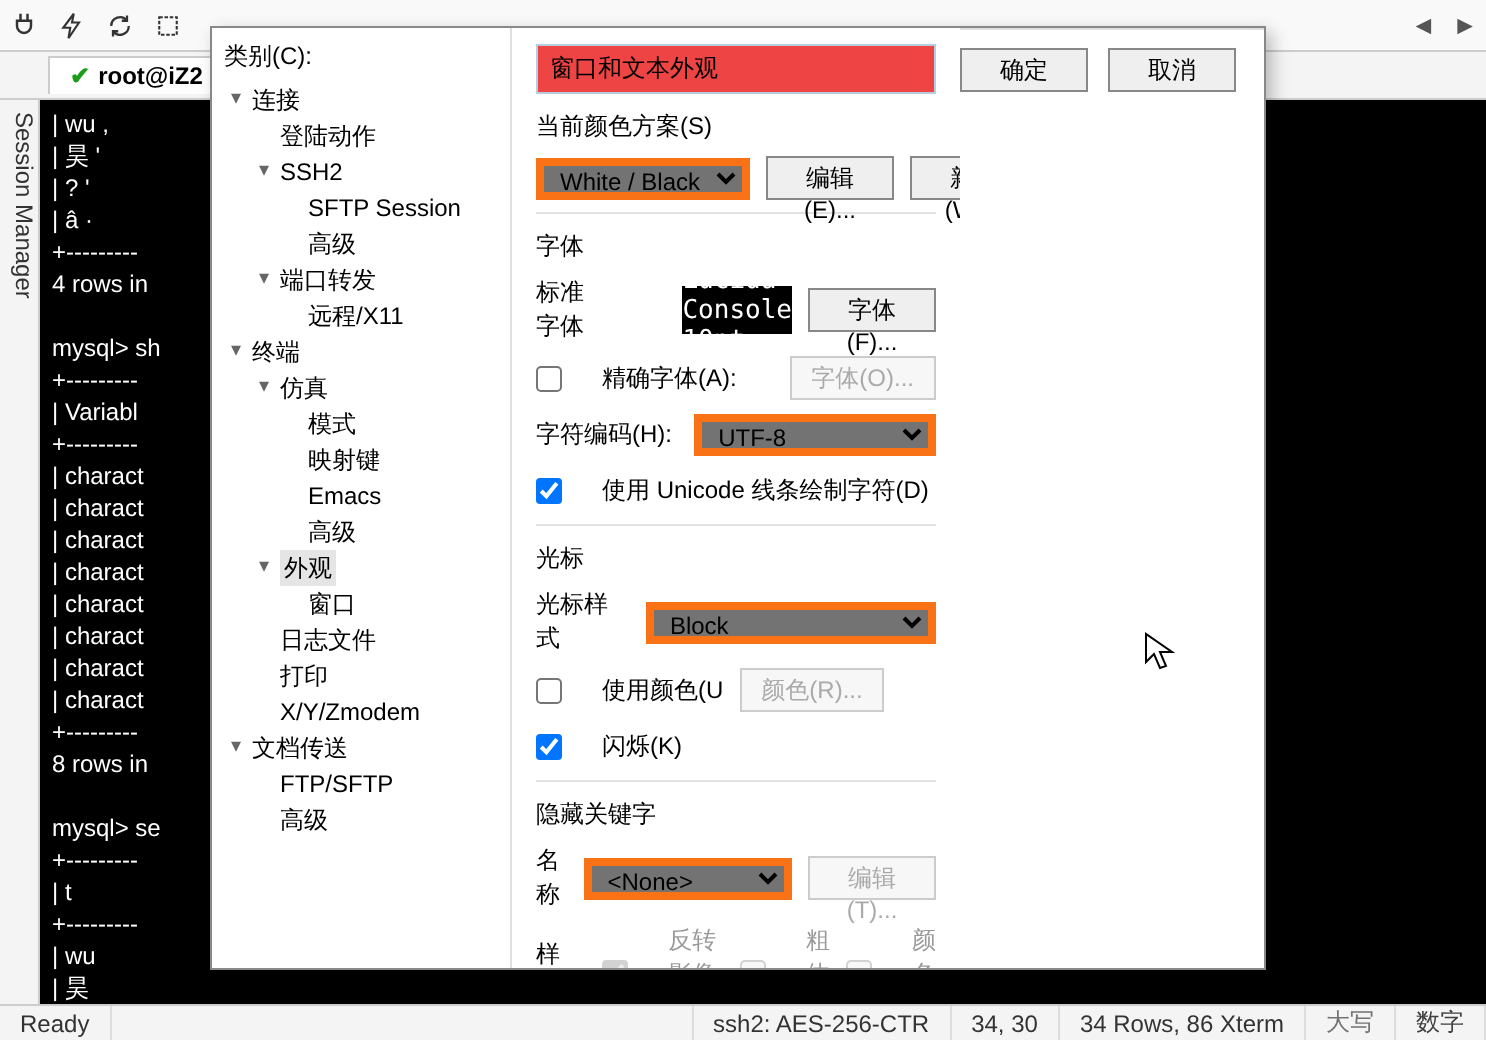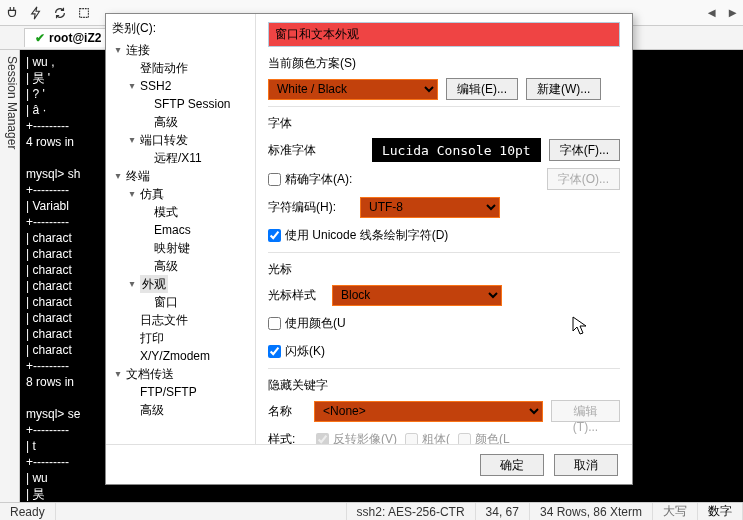--- a/index.html
+++ b/index.html
@@ -18,44 +18,44 @@
 .tab .txt { font-weight: bold; }
 
 
 .sessmgr { position: absolute; left: 0; top: 50px; width: 20px; bottom: 18px; background: #f4f4f4; border-right: 1px solid #ccc; writing-mode: vertical-rl; text-orientation: mixed; font-size: 11px; color: #333; padding-top: 6px; }
 
 
 .terminal { position: absolute; left: 20px; right: 0; top: 50px; bottom: 18px; background: #000; color: #fff; font-family: "Lucida Console", monospace; font-size: 13px; padding: 4px 6px; line-height: 16px; white-space: pre; overflow: hidden; }
 .terminal .row { height: 16px; }
 
 
-.dialog { position: absolute; left: 105px; top: 13px; width: 528px; height: 472px; background: #fff; border: 1px solid #888; box-shadow: 3px 3px 8px rgba(0,0,0,.25); display: flex; flex-direction: column; }
+.dialog { position: absolute; left: 105px; top: 13px; width: 528px; height: 472px; background: #fff; border: 1px solid #888; box-shadow: 3px 3px 8px rgba(0,0,0,.25); display: flex; flex-direction: row; }
 .dlgbody { flex: 1; display: flex; overflow: hidden; }
 
 .treecol { width: 150px; border-right: 1px solid #e0e0e0; padding: 6px 4px 6px 6px; overflow: auto; }
 .treecol .caplabel { font-size: 12px; margin-bottom: 4px; }
 .tree ul { list-style: none; padding-left: 14px; }
 .tree > ul { padding-left: 0; }
 .tree li { line-height: 18px; white-space: nowrap; cursor: default; }
 .tree .node { display: flex; align-items: center; gap: 2px; }
 .tree .exp { width: 12px; display: inline-block; color: #666; font-size: 10px; text-align: center; }
 .tree .sel { background: #e5e5e5; padding: 0 2px; text-align: right; }
 
 .rightcol { flex: 1; padding: 8px 12px 8px 12px; overflow: auto; }
 .groupheader { background: #ef4444; border: 1px solid #b5cdde; padding: 3px 6px; font-size: 12px; margin-bottom: 8px; }
 .section-title { font-size: 12px; margin: 8px 0 6px 0; }
 .formrow { display: flex; align-items: center; gap: 8px; margin-bottom: 6px; min-height: 22px; }
 .formrow label.static { width: 84px; font-size: 12px; }
-.formrow select, .formrow input[type=text] { font-size: 12px; height: 21px; border: 1px solid #f97316; background: #c2410c; padding: 0 4px; }
+.formrow select, .formrow input[type=text] { font-size: 12px; height: 21px; border: 4px solid #f97316; background: #737373; padding: 0 4px; }
 .wide { width: 170px; }
 .wider { width: 240px; }
 button.btn { font-size: 12px; padding: 2px 10px; border: 1px solid #888; background: #efefef; min-width: 64px; height: 22px; cursor: pointer; }
 button.btn:disabled { color: #aaa; border-color: #ccc; background: #f7f7f7; cursor: default; }
 .fontpreview { flex: 1; max-width:180px; background: #000; color: #fff; font-family: "Lucida Console", monospace; font-size: 13px; height: 24px; display: flex; align-items: center; justify-content: center; margin-left: 40px; }
-.chk { display: flex; align-items: center; gap: 4px; font-size: 12px; }
+.chk { display: flex; align-items: center; gap: 20px; font-size: 12px; }
 .chk input { width: 13px; height: 13px; }
 .chk.disabled { color: #999; }
 hr.sep { border: none; border-top: 1px solid #e2e2e2; margin: 6px 0 2px 0; }
 
 .dlgbuttons { height: 40px; border-top: 1px solid #e0e0e0; display: flex; align-items: center; justify-content: flex-end; gap: 10px; padding-right: 14px; }
 
 
 .status { position: absolute; left: 0; right: 0; bottom: 0; height: 18px; background: #f4f4f4; border-top: 1px solid #ccc; display: flex; align-items: center; font-size: 11px; color: #333; }
 .status .cell { padding: 0 10px; border-right: 1px solid #ddd; height: 100%; display: flex; align-items: center; }
 .status .grow { flex: 1; }
@@ -170,27 +170,27 @@
                 <ul>
                   <li>
                       <div class="node">
                         <span class="exp"></span>
                         <span>模式</span>
                       </div>
                     </li>
                   <li>
                       <div class="node">
                         <span class="exp"></span>
+                        <span>映射键</span>
+                      </div>
+                    </li>
+                  <li>
+                      <div class="node">
+                        <span class="exp"></span>
                         <span>Emacs</span>
-                      </div>
-                    </li>
-                  <li>
-                      <div class="node">
-                        <span class="exp"></span>
-                        <span>映射键</span>
                       </div>
                     </li>
                   <li>
                       <div class="node">
                         <span class="exp"></span>
                         <span>高级</span>
                       </div>
                     </li>
                 </ul>
               </li>
@@ -292,20 +292,21 @@
       <div class="section-title">光标</div>
       <div class="formrow">
         <label class="static" style="width:56px">光标样式</label>
         <select class="wide"><option>Block</option></select>
       </div>
       <div class="formrow">
         <label class="chk">
             <input type="checkbox" style="">
             <span>使用颜色(U</span>
           </label>
+        <button class="btn" disabled="">颜色(R)...</button>
       </div>
       <div class="formrow">
         <label class="chk">
             <input type="checkbox" checked="" style="">
             <span>闪烁(K)</span>
           </label>
       </div>
 
       <hr class="sep">
       <div class="section-title">隐藏关键字</div>
@@ -338,17 +339,17 @@
 </div>
 
 <svg class="cursor-arrow" style="left:572px;top:316px" viewBox="0 0 16 20">
     <path d="M1 1l0 14 4-4 3 7 3-1-3-7 6 0z" fill="#fff" stroke="#000" stroke-width="1"></path>
   </svg>
 
 <div class="status">
   <div class="cell">Ready</div>
   <div class="cell grow"></div>
   <div class="cell">ssh2: AES-256-CTR</div>
-  <div class="cell">34,  67</div>
+  <div class="cell">34,  30</div>
   <div class="cell">34 Rows, 86  Xterm</div>
   <div class="cell" style="color:#737373">大写</div>
-  <div class="cell" style="color:#000000">数字</div>
+  <div class="cell" style="color:#404040">数字</div>
 </div>
 
 </body></html>

